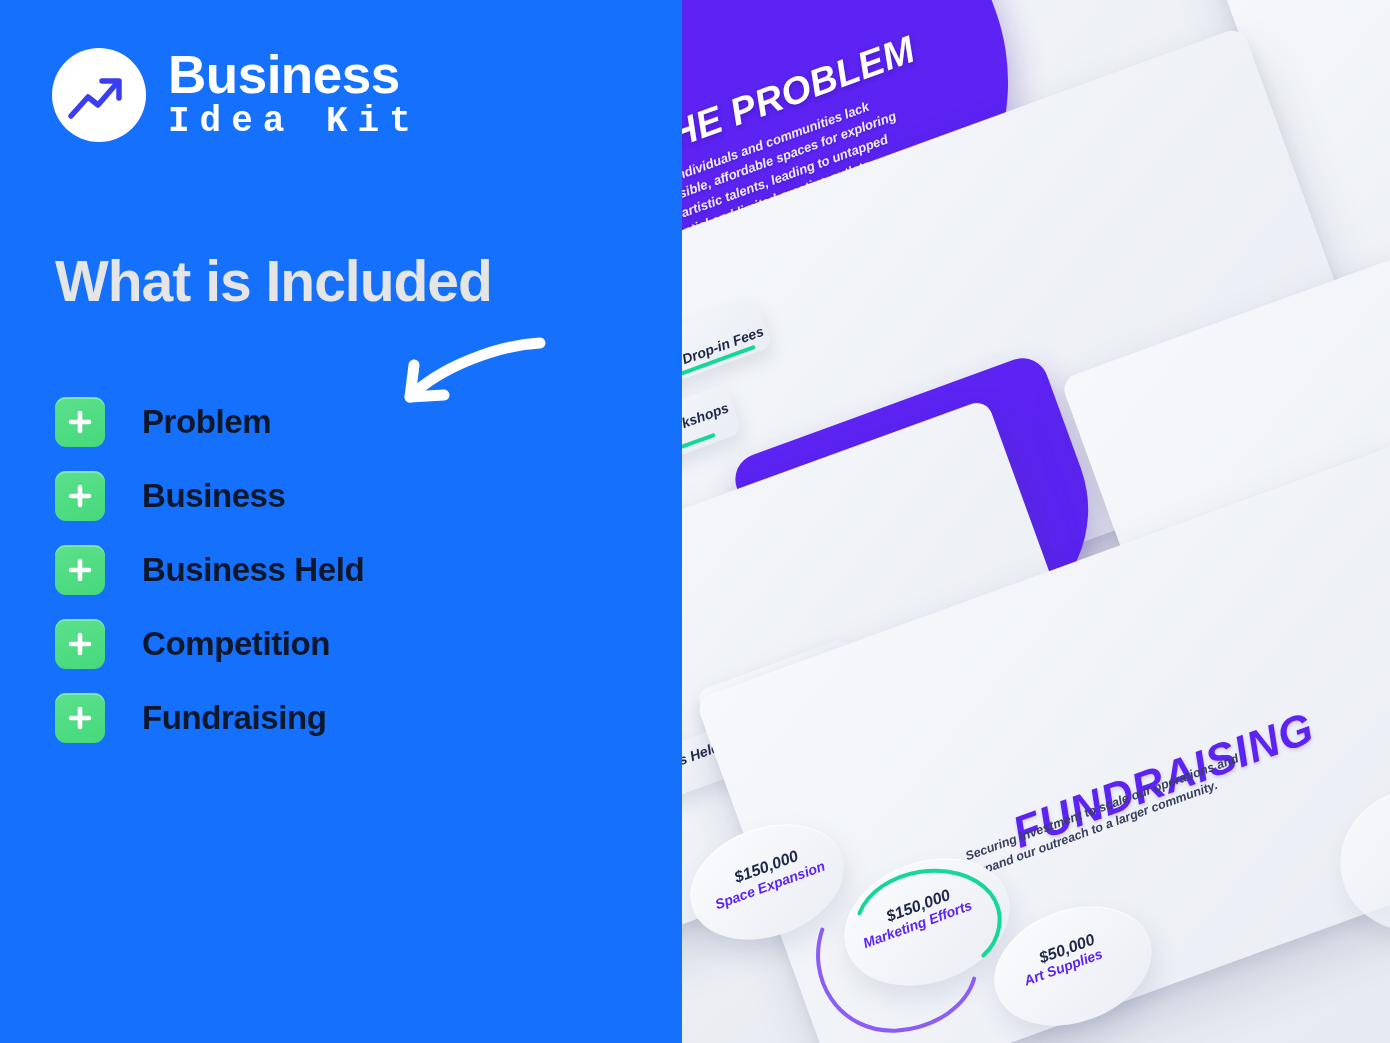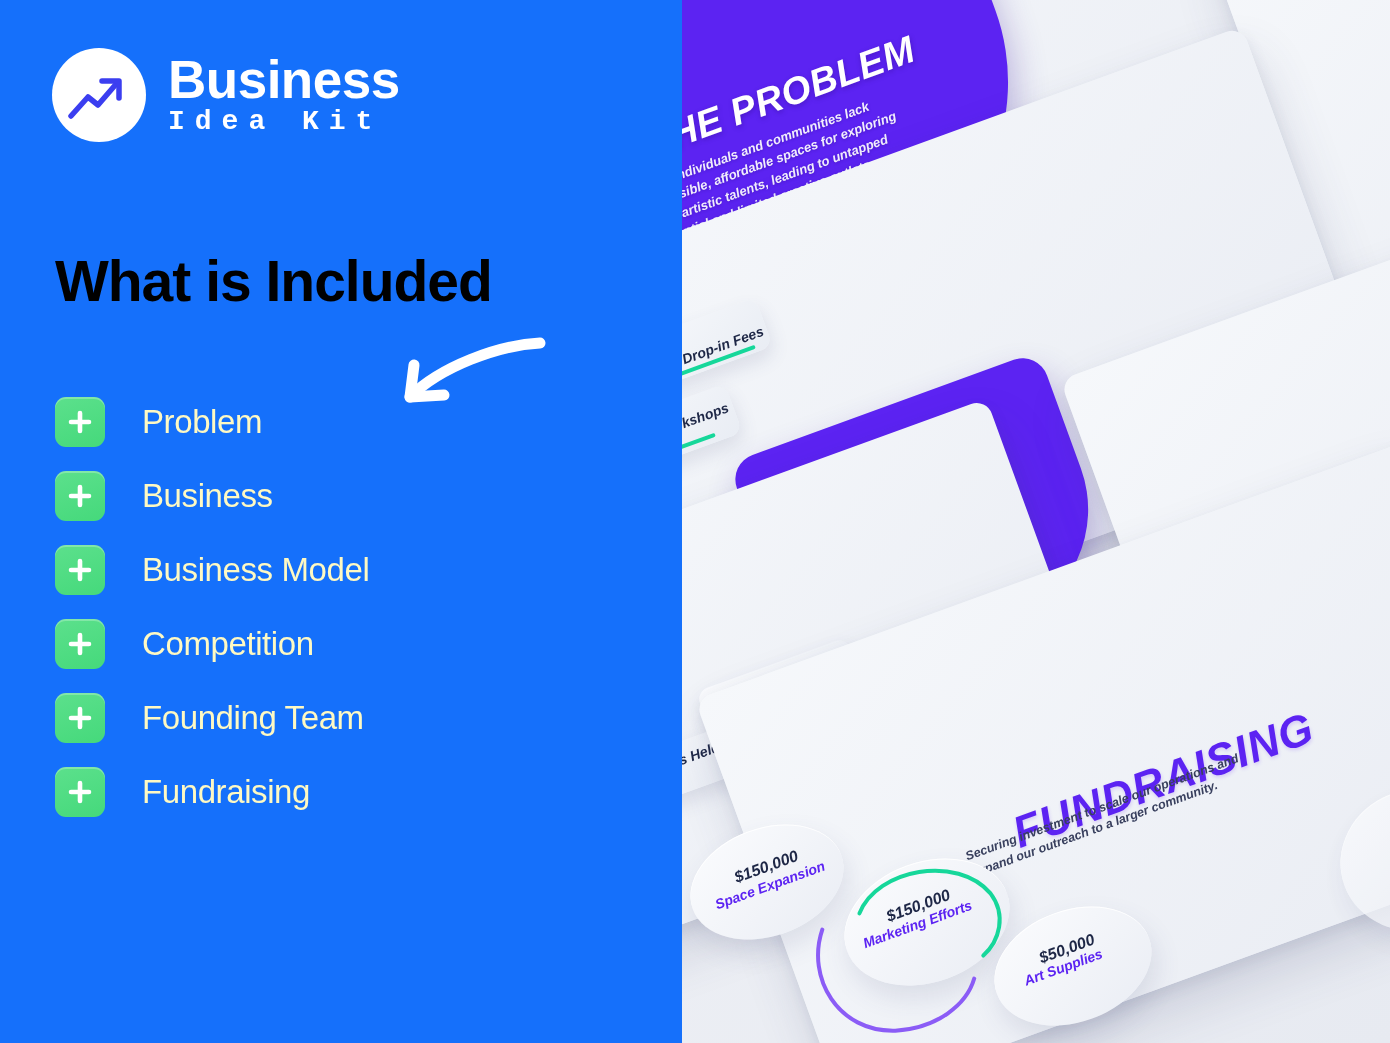--- a/index.html
+++ b/index.html
@@ -92,40 +92,40 @@
   #logoCircle {
     width:94px; height:94px; border-radius:50%; background:#ffffff;
     display:flex; align-items:center; justify-content:center; flex:0 0 auto;
   }
   #brandText { display:flex; flex-direction:column; }
   #brandTop {
     color:#ffffff; font-size:53px; font-weight:bold; line-height:1.02;
     letter-spacing:-0.5px;
   }
   #brandBottom {
-    color:#ffffff; font-size:28px; font-weight:bold; line-height:1.1;
+    color:#ffffff; font-size:36px; font-weight:bold; line-height:1.1;
     letter-spacing:10px; font-family:"Liberation Mono", monospace;
   }
   #heading {
     position:absolute; left:55px; top:248px;
-    color:#000000; font-size:57px; font-weight:bold; letter-spacing:-1px;
+    color:#e5e5e5; font-size:57px; font-weight:bold; letter-spacing:-1px;
   }
   #curveArrow { position:absolute; left:388px; top:325px; width:160px; height:90px; }
 
   #list { position:absolute; left:55px; top:385px; width:600px; }
   .listItem { display:flex; align-items:center; height:74px; }
   .plusBadge {
     width:50px; height:50px; border-radius:11px;
     background:linear-gradient(160deg,#5ce08c 0%,#45d97b 100%);
     box-shadow:0 2px 0 rgba(255,255,255,.25) inset;
     display:flex; align-items:center; justify-content:center; flex:0 0 auto;
   }
   .plusBadge svg { display:block; }
   .listLabel {
-    margin-left:37px; color:#fef9c3; font-size:33px; font-weight:normal; letter-spacing:-0.4px;
+    margin-left:37px; color:#0f172a; font-size:33px; font-weight:bold; letter-spacing:-0.4px;
   }
 </style>
 </head>
 <body>
 
 <div id="stage">
 
   <div id="showcase">
 
     <div class="slide white" style="left:-30px; top:-40px; width:250px; height:230px; transform:rotate(-20deg); opacity:.85;"></div>
@@ -335,40 +335,32 @@
         <span class="listLabel">Business</span>
       </div>
 
 
       <div class="listItem">
         <span class="plusBadge">
           <svg width="26" height="26" viewBox="0 0 26 26">
             <path d="M13 4 L13 22 M4 13 L22 13" stroke="#ffffff" stroke-width="4.6" stroke-linecap="round"></path>
           </svg>
         </span>
-        <span class="listLabel">Business Model</span>
+        <span class="listLabel">Business Held</span>
       </div>
 
       <div class="listItem">
         <span class="plusBadge">
           <svg width="26" height="26" viewBox="0 0 26 26">
             <path d="M13 4 L13 22 M4 13 L22 13" stroke="#ffffff" stroke-width="4.6" stroke-linecap="round"></path>
           </svg>
         </span>
         <span class="listLabel">Competition</span>
       </div>
 
-      <div class="listItem">
-        <span class="plusBadge">
-          <svg width="26" height="26" viewBox="0 0 26 26">
-            <path d="M13 4 L13 22 M4 13 L22 13" stroke="#ffffff" stroke-width="4.6" stroke-linecap="round"></path>
-          </svg>
-        </span>
-        <span class="listLabel">Founding Team</span>
-      </div>
 
 
       <div class="listItem">
         <span class="plusBadge">
           <svg width="26" height="26" viewBox="0 0 26 26">
             <path d="M13 4 L13 22 M4 13 L22 13" stroke="#ffffff" stroke-width="4.6" stroke-linecap="round"></path>
           </svg>
         </span>
         <span class="listLabel">Fundraising</span>
       </div>

